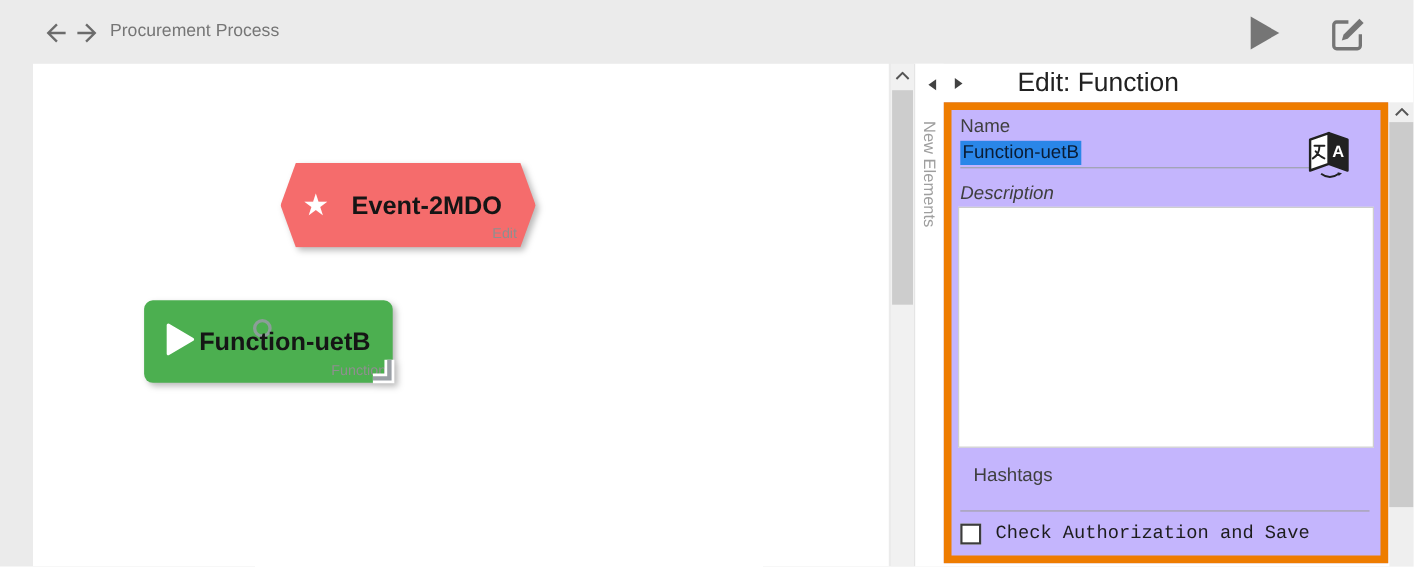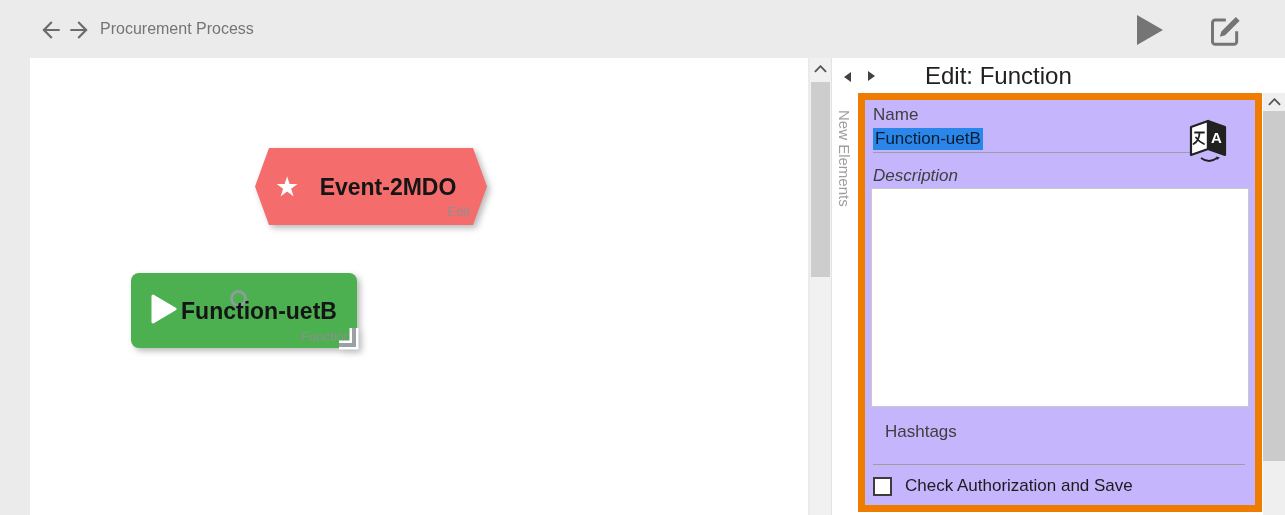--- a/index.html
+++ b/index.html
@@ -78,21 +78,21 @@
   .lbl-desc { top:66px;font-style:italic; }
   .lbl-hash { top:322px;margin-left:12px; }
   .name-field { position:absolute; left:8px; top:28px; width:318px; height:25px;
                 border-bottom:1px solid #9aa0a6; font-size:17px; cursor:text; }
   .name-selection { display:inline-block; padding:1px 2px; color:#0a1c33; }
   .translate-btn { position:absolute; right:24px; top:16px; width:44px; height:48px; cursor:pointer; }
   .desc-area { position:absolute; left:6px; top:88px; width:378px; height:219px;
                border:1px solid #c9c9c9; resize:none; font-family:inherit; font-size:15px; outline:none; }
   .hash-field { position:absolute; left:8px; top:342px; width:372px; height:23px;
                 border-bottom:1px solid #9e9e9e; font-size:16px; cursor:text; }
-  .check-row { position:absolute; left:8px; top:376px; display:flex; align-items:center; }
+  .check-row { position:absolute; left:8px; top:376px; display:flex; align-items:center;font-family:Liberation Mono, monospace; }
   .checkbox { width:19px; height:19px; border:2px solid #3c3c3c; background:#ffffff; margin-right:13px;
               cursor:pointer; flex:0 0 auto; }
   .check-label { font-size:17px; color:#1c1c1c; }
 
   
   .panel-sb { position:absolute; left:1263px; top:93px; width:22px; height:422px; background:#efefef; }
   .panel-sb .sb-btn { width:22px; height:18px; }
   .panel-sb .sb-thumb { position:absolute; left:0; top:18px; width:22px; height:350px; background:#cbcbcb; cursor:pointer; }
 </style>
 </head>

